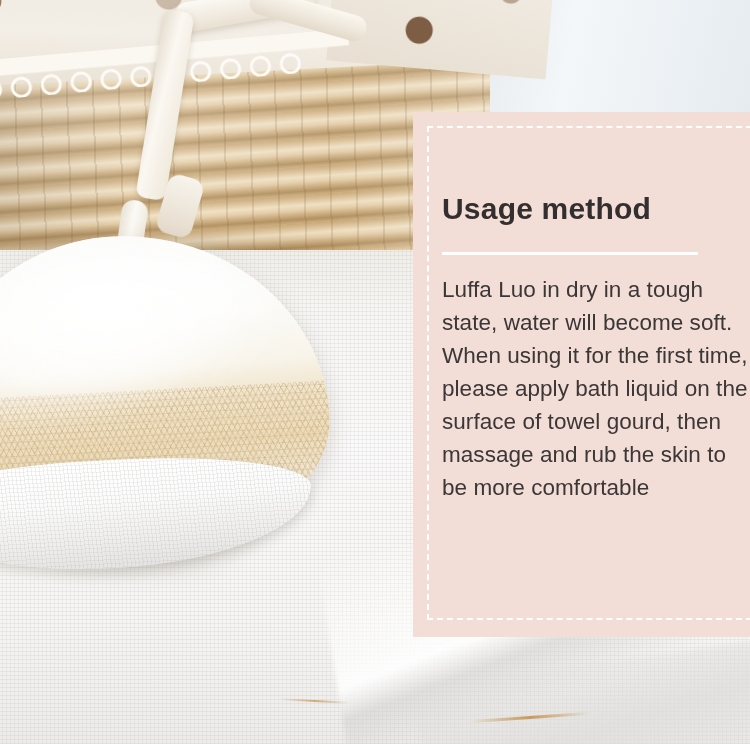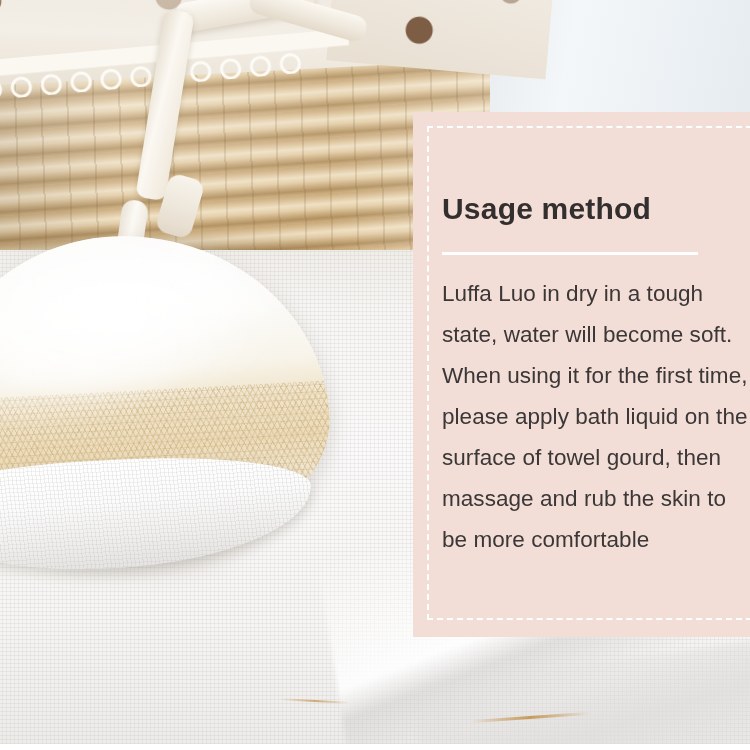--- a/index.html
+++ b/index.html
@@ -284,21 +284,21 @@
     left:0;top:140px;
     width:256px;height:3px;
     background:#ffffff;
   }
   .panel-body{
     position:absolute;
     left:0;top:161px;
     width:306px;
     margin:0;
     font-size:22.5px;
-    line-height:41px;
+    line-height:33px;
     color:#3b3736;
     letter-spacing:.05px;
   }
 </style>
 </head>
 <body>
 
 <div id="stage">
 
   <div class="photo">

